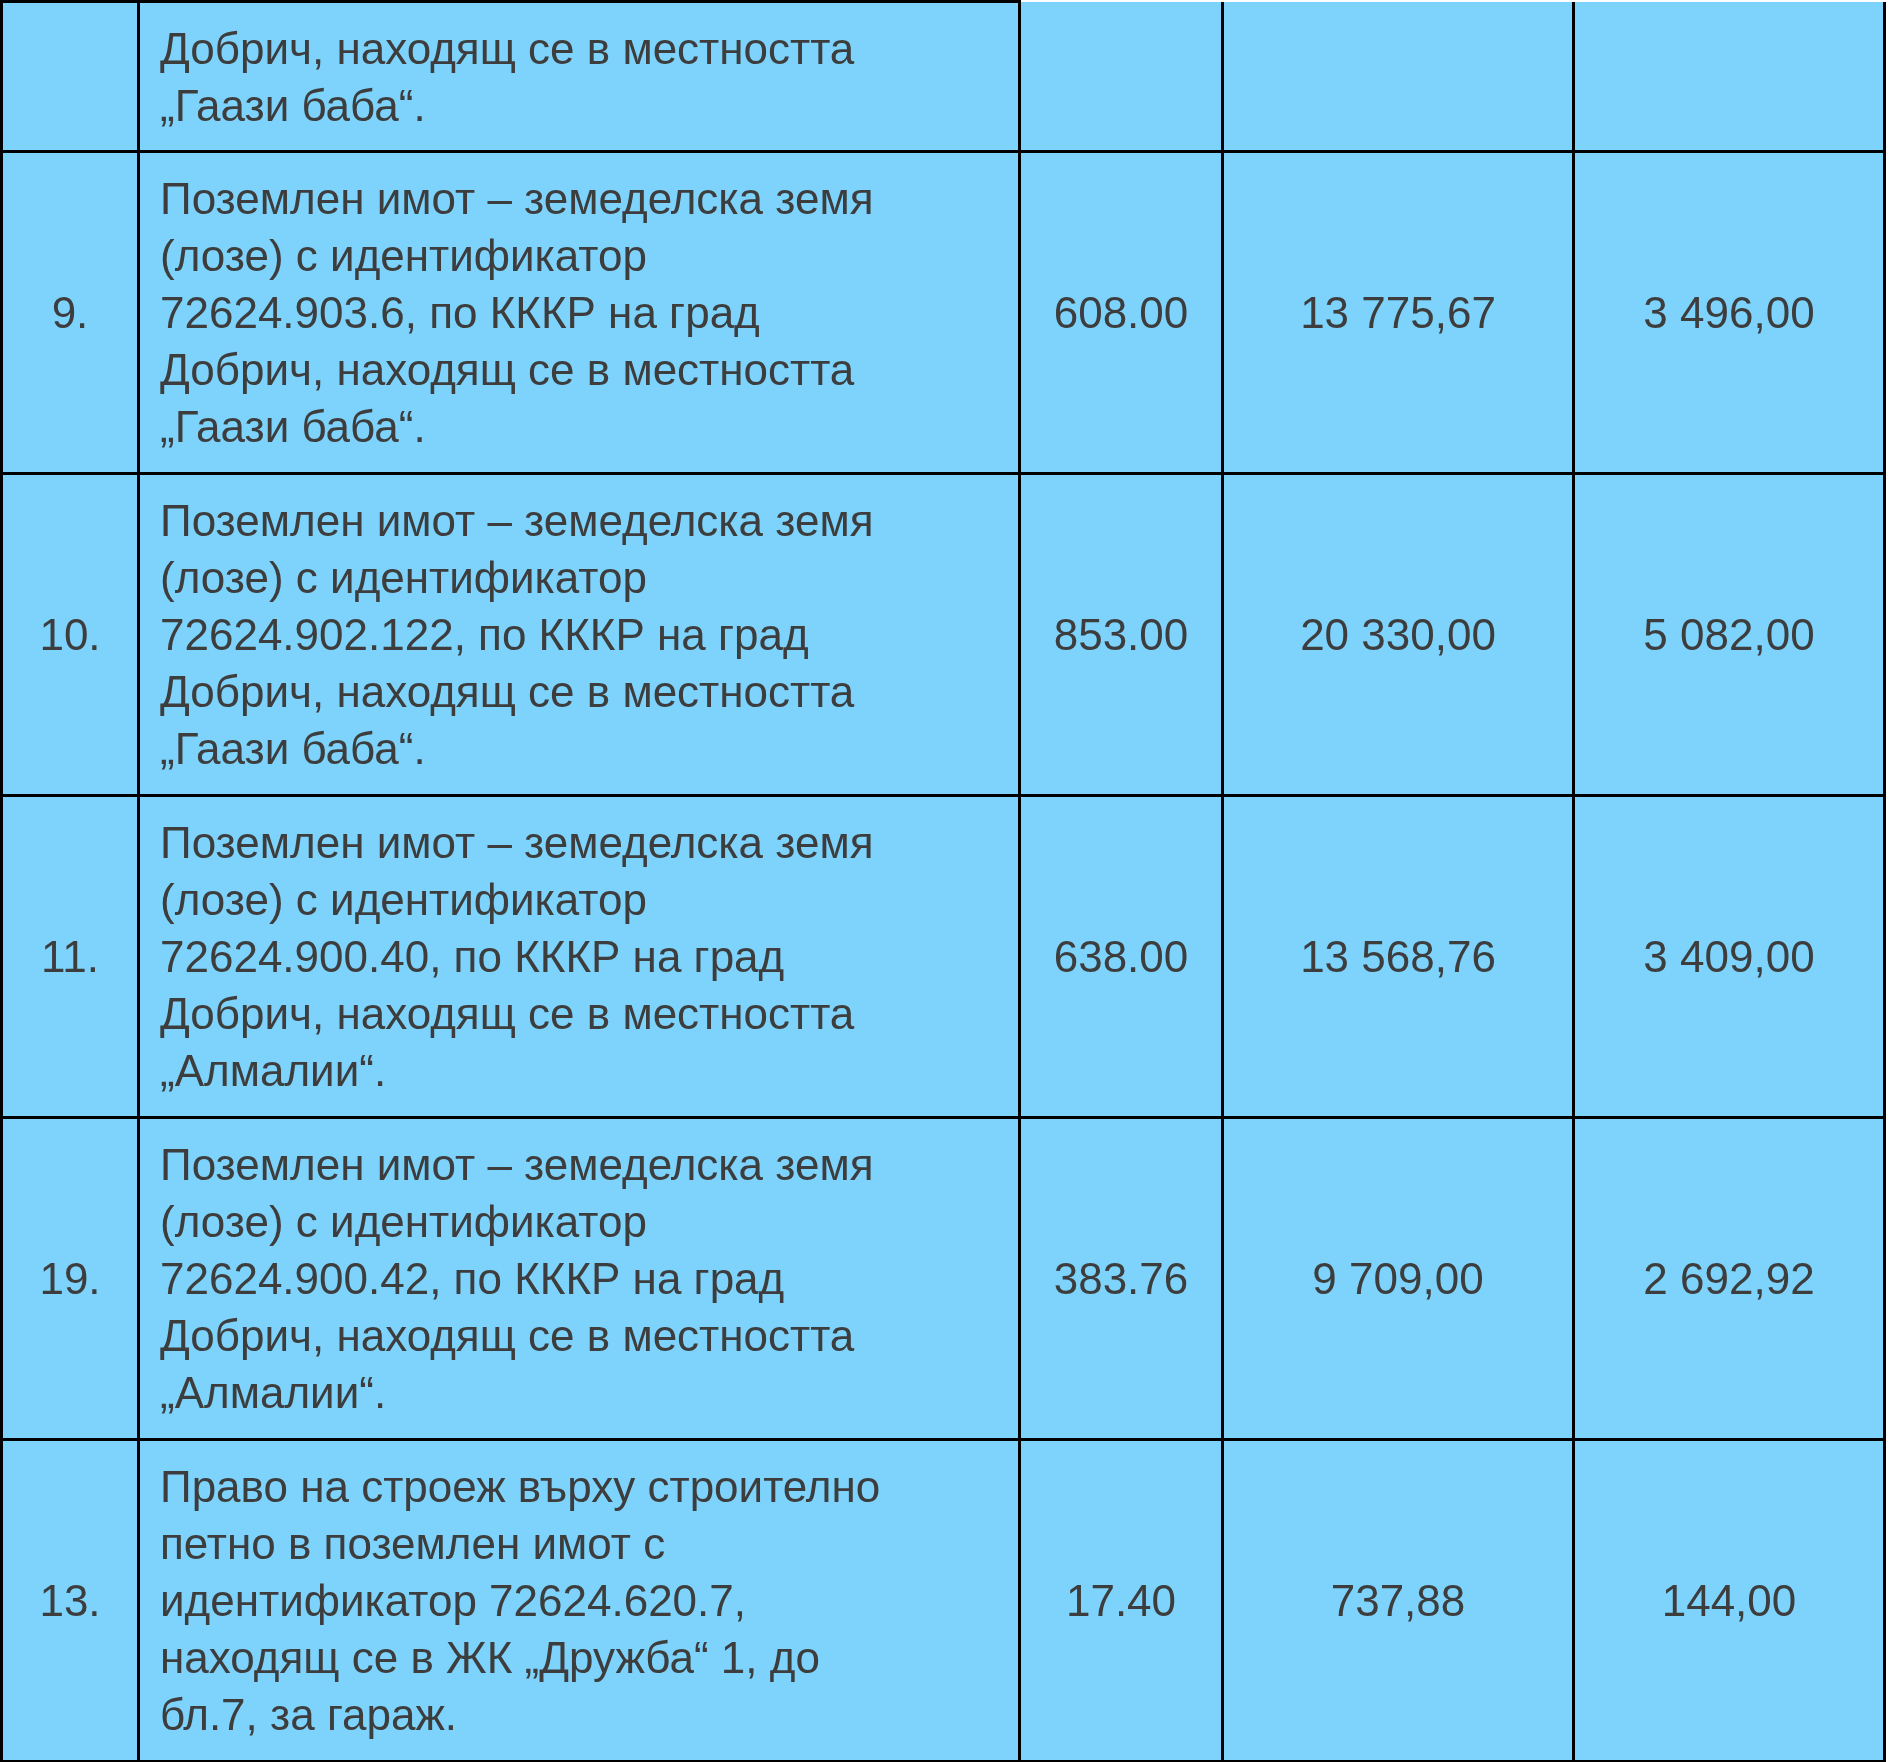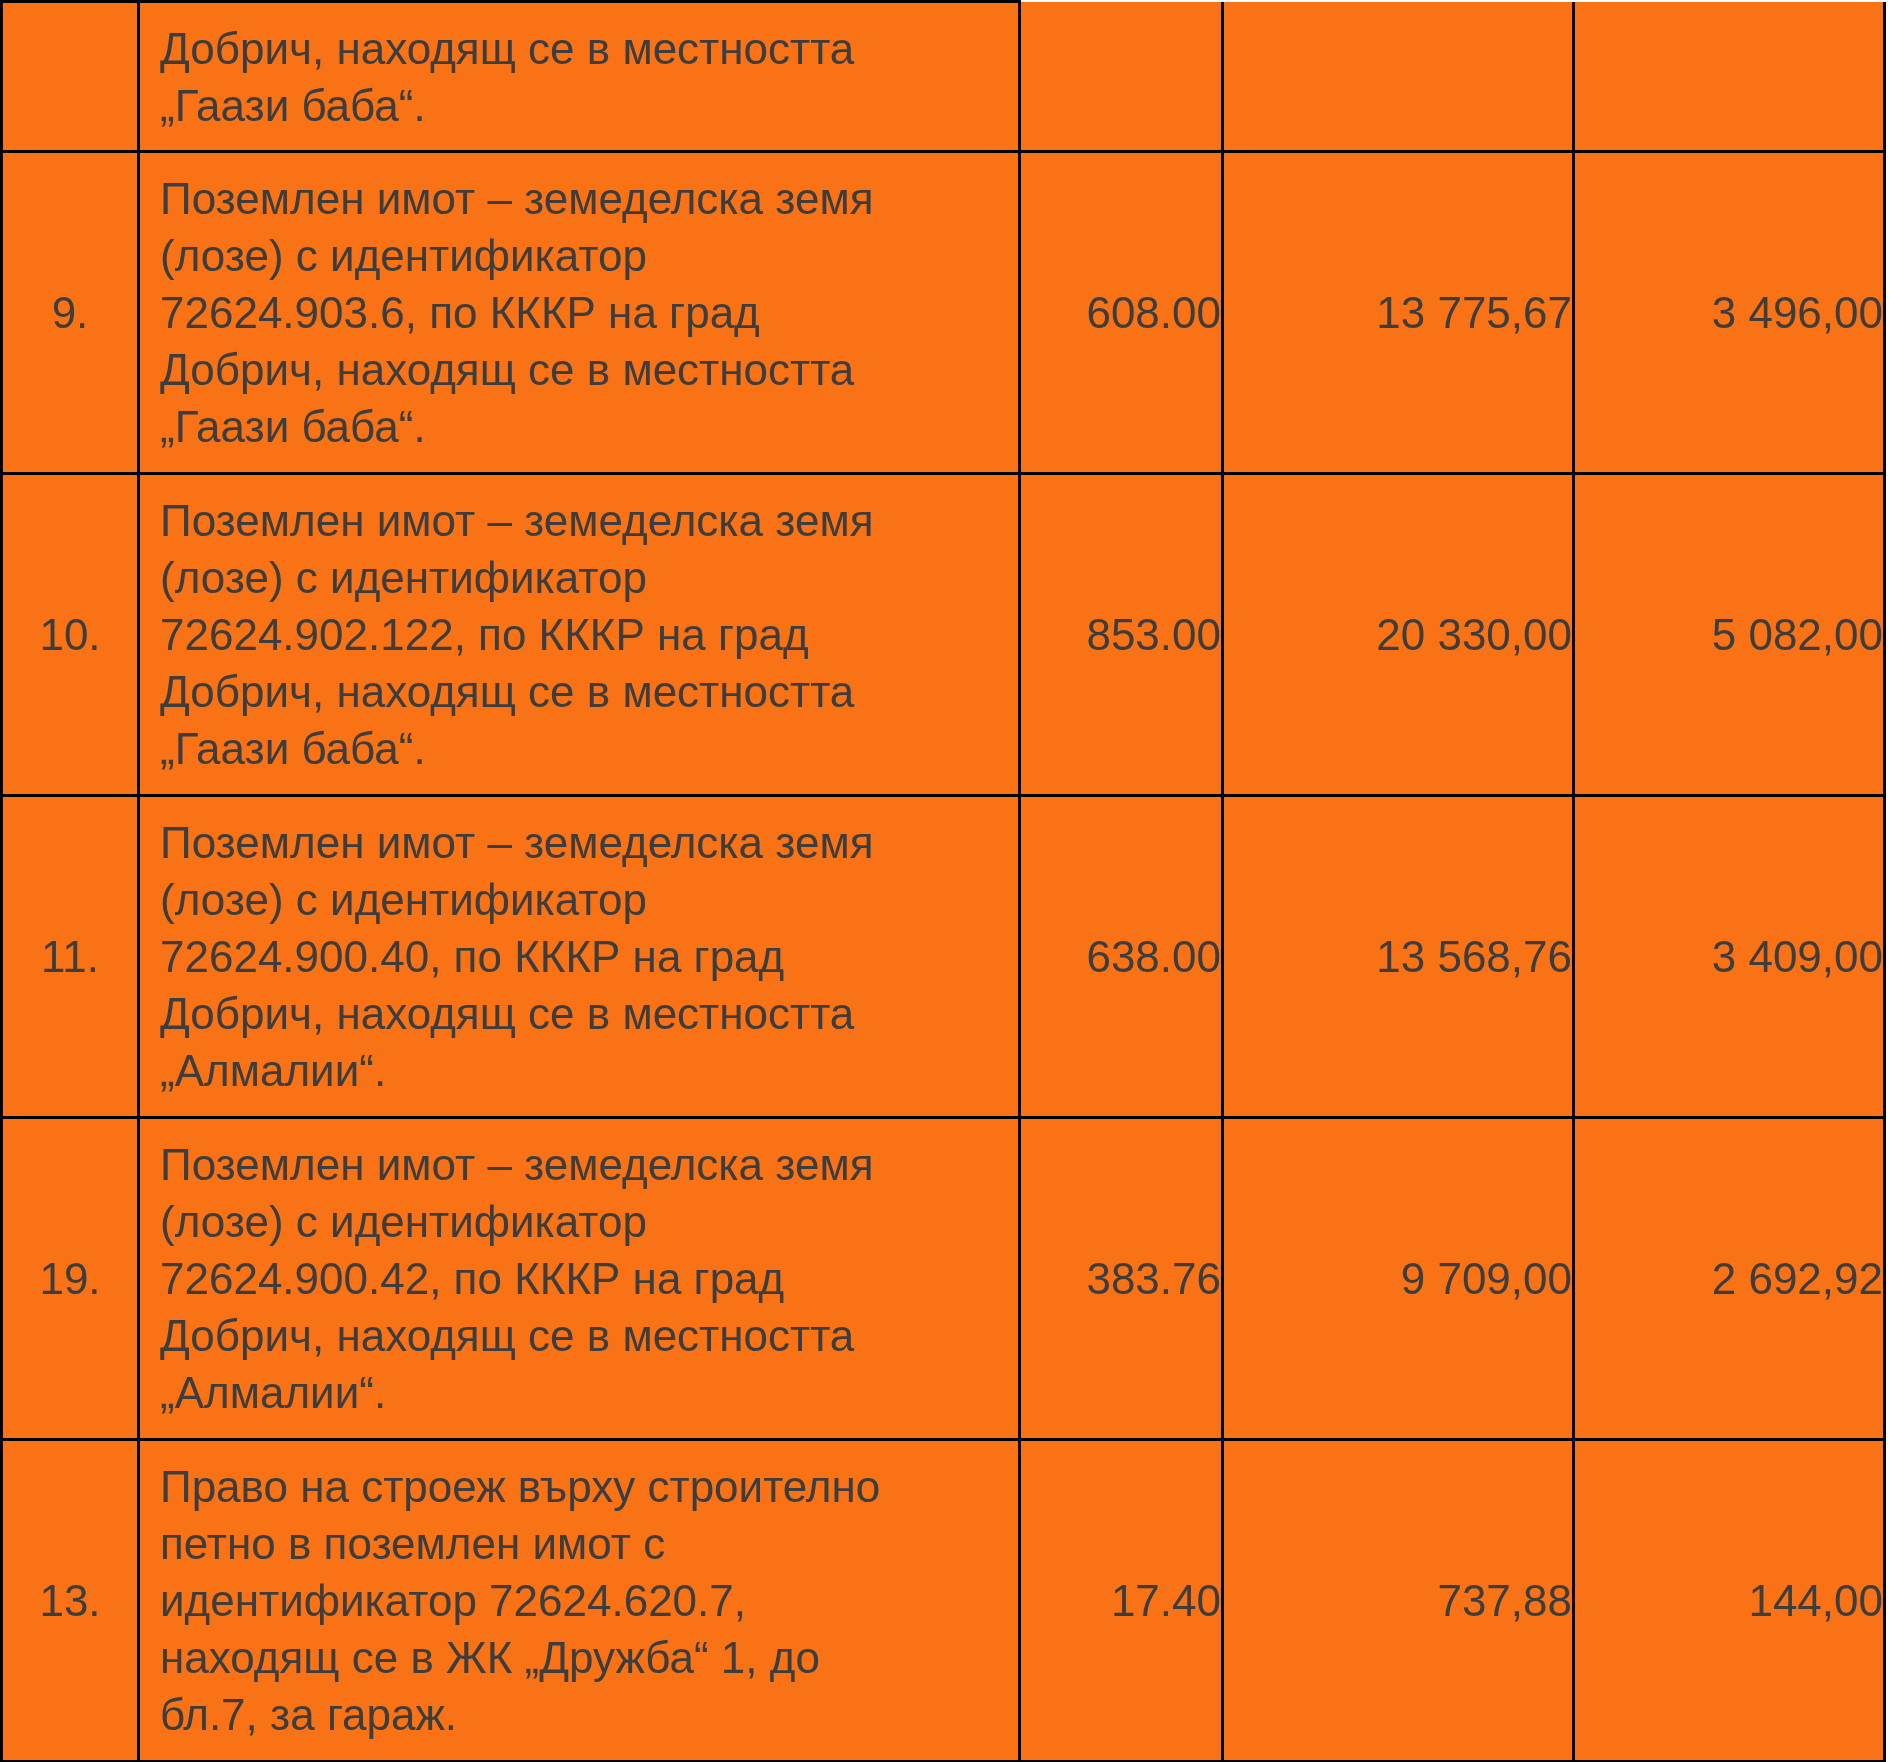--- a/index.html
+++ b/index.html
@@ -19,37 +19,37 @@
     width: 1883px;
     margin: 0;
   }
   table.prop-table td {
     border: 3px solid #000000;
     vertical-align: middle;
     color: #3d3d3d;
     font-size: 44px;
     line-height: 57px;
     overflow: hidden;
-    background: #f97316;
+    background: #7dd3fc;
   }
   
   tr.row-partial td.no-top-border { border-top: none; }
   tr.row-partial { height: 150px; }
   tr.row-full { height: 322px; }
   td.cell-num {
     text-align: center;
     padding: 0;
   }
   td.cell-desc {
     text-align: left;
     padding: 4px 12px 4px 20px;
     white-space: pre-line;
   }
   td.cell-val {
-    text-align: right;
+    text-align: center;
     padding: 0;
   }
 </style>
 </head>
 <body>
 
 <table class="prop-table">
   <colgroup>
     <col style="width:137px">
     <col style="width:881px">

